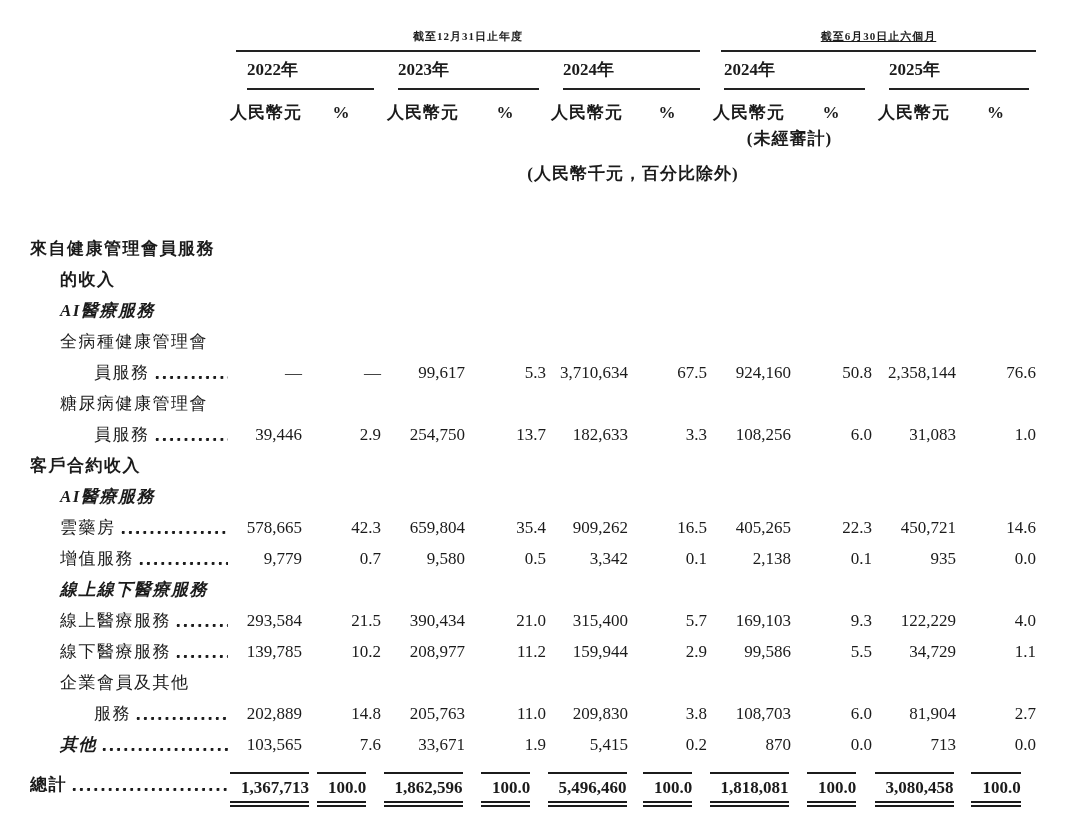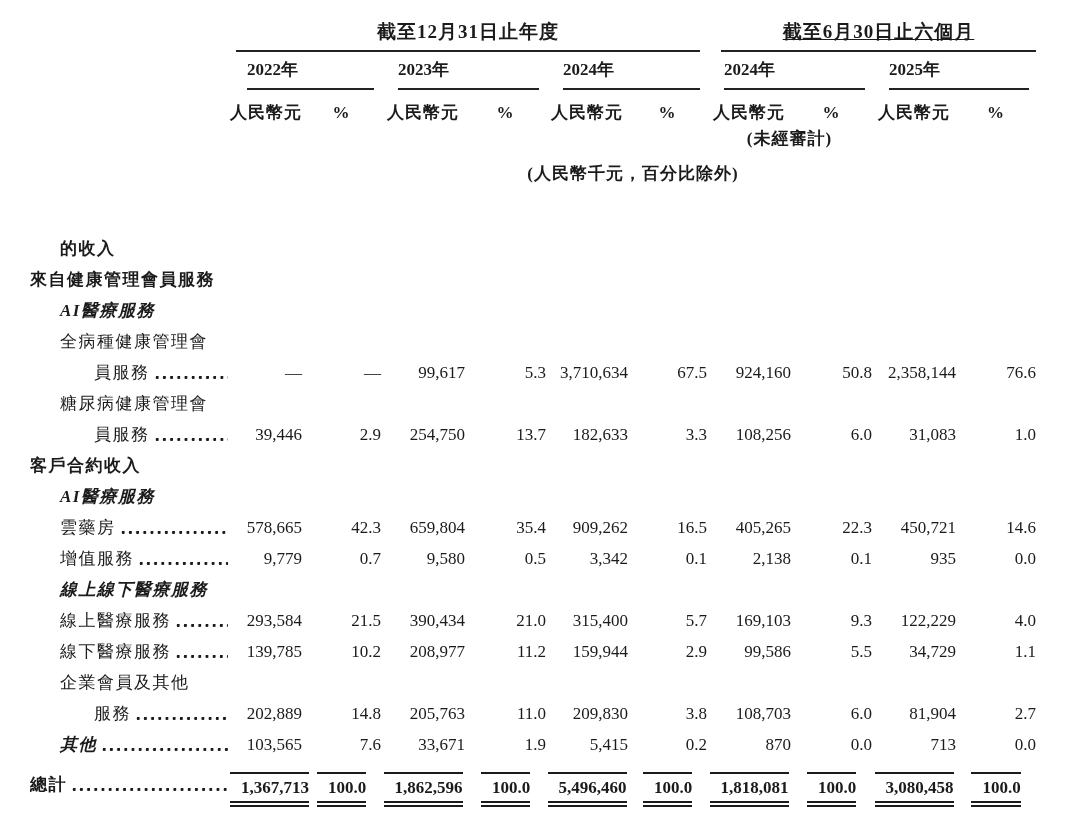--- a/index.html
+++ b/index.html
@@ -28,21 +28,21 @@
     vertical-align: bottom;
     font-size: 17px;
     line-height: 1.15;
   }
   
   tr.grp-row td { height: 38px; }
   .grp-line {
     border-bottom: 2px solid #222;
     text-align: center;
     font-weight: bold;
-    font-size: 19px;
+    font-size: 11px;
     letter-spacing: 1px;
     padding-bottom: 7px;
     white-space: nowrap;
   }
   .grp-annual { margin: 0 7px 0 6px; }
   .grp-interim { margin: 0 0 0 14px; text-decoration: underline; }
   tr.year-row td { height: 38px; }
   .year-line {
     border-bottom: 2px solid #222;
     text-align: left;
@@ -174,37 +174,37 @@
       <td colspan="10">(人民幣千元，百分比除外)</td>
     </tr>
 
     <tr class="spacer-row">
       <td colspan="11"></td>
     </tr>
 
     </tbody>
       <tbody>
         <tr class="body-row style-bold">
-          <td class="lbl ind1">
-            <span class="lbl-text">的收入</span>
-          </td>
-          <td class="num"></td>
-          <td class="num"></td>
-          <td class="num"></td>
-          <td class="num"></td>
-          <td class="num"></td>
-          <td class="num"></td>
-          <td class="num"></td>
-          <td class="num"></td>
-          <td class="num"></td>
-          <td class="num"></td>
-        </tr>
-        <tr class="body-row style-bold">
           <td class="lbl ind0">
             <span class="lbl-text">來自健康管理會員服務</span>
+          </td>
+          <td class="num"></td>
+          <td class="num"></td>
+          <td class="num"></td>
+          <td class="num"></td>
+          <td class="num"></td>
+          <td class="num"></td>
+          <td class="num"></td>
+          <td class="num"></td>
+          <td class="num"></td>
+          <td class="num"></td>
+        </tr>
+        <tr class="body-row style-bold">
+          <td class="lbl ind1">
+            <span class="lbl-text">的收入</span>
           </td>
           <td class="num"></td>
           <td class="num"></td>
           <td class="num"></td>
           <td class="num"></td>
           <td class="num"></td>
           <td class="num"></td>
           <td class="num"></td>
           <td class="num"></td>
           <td class="num"></td>

